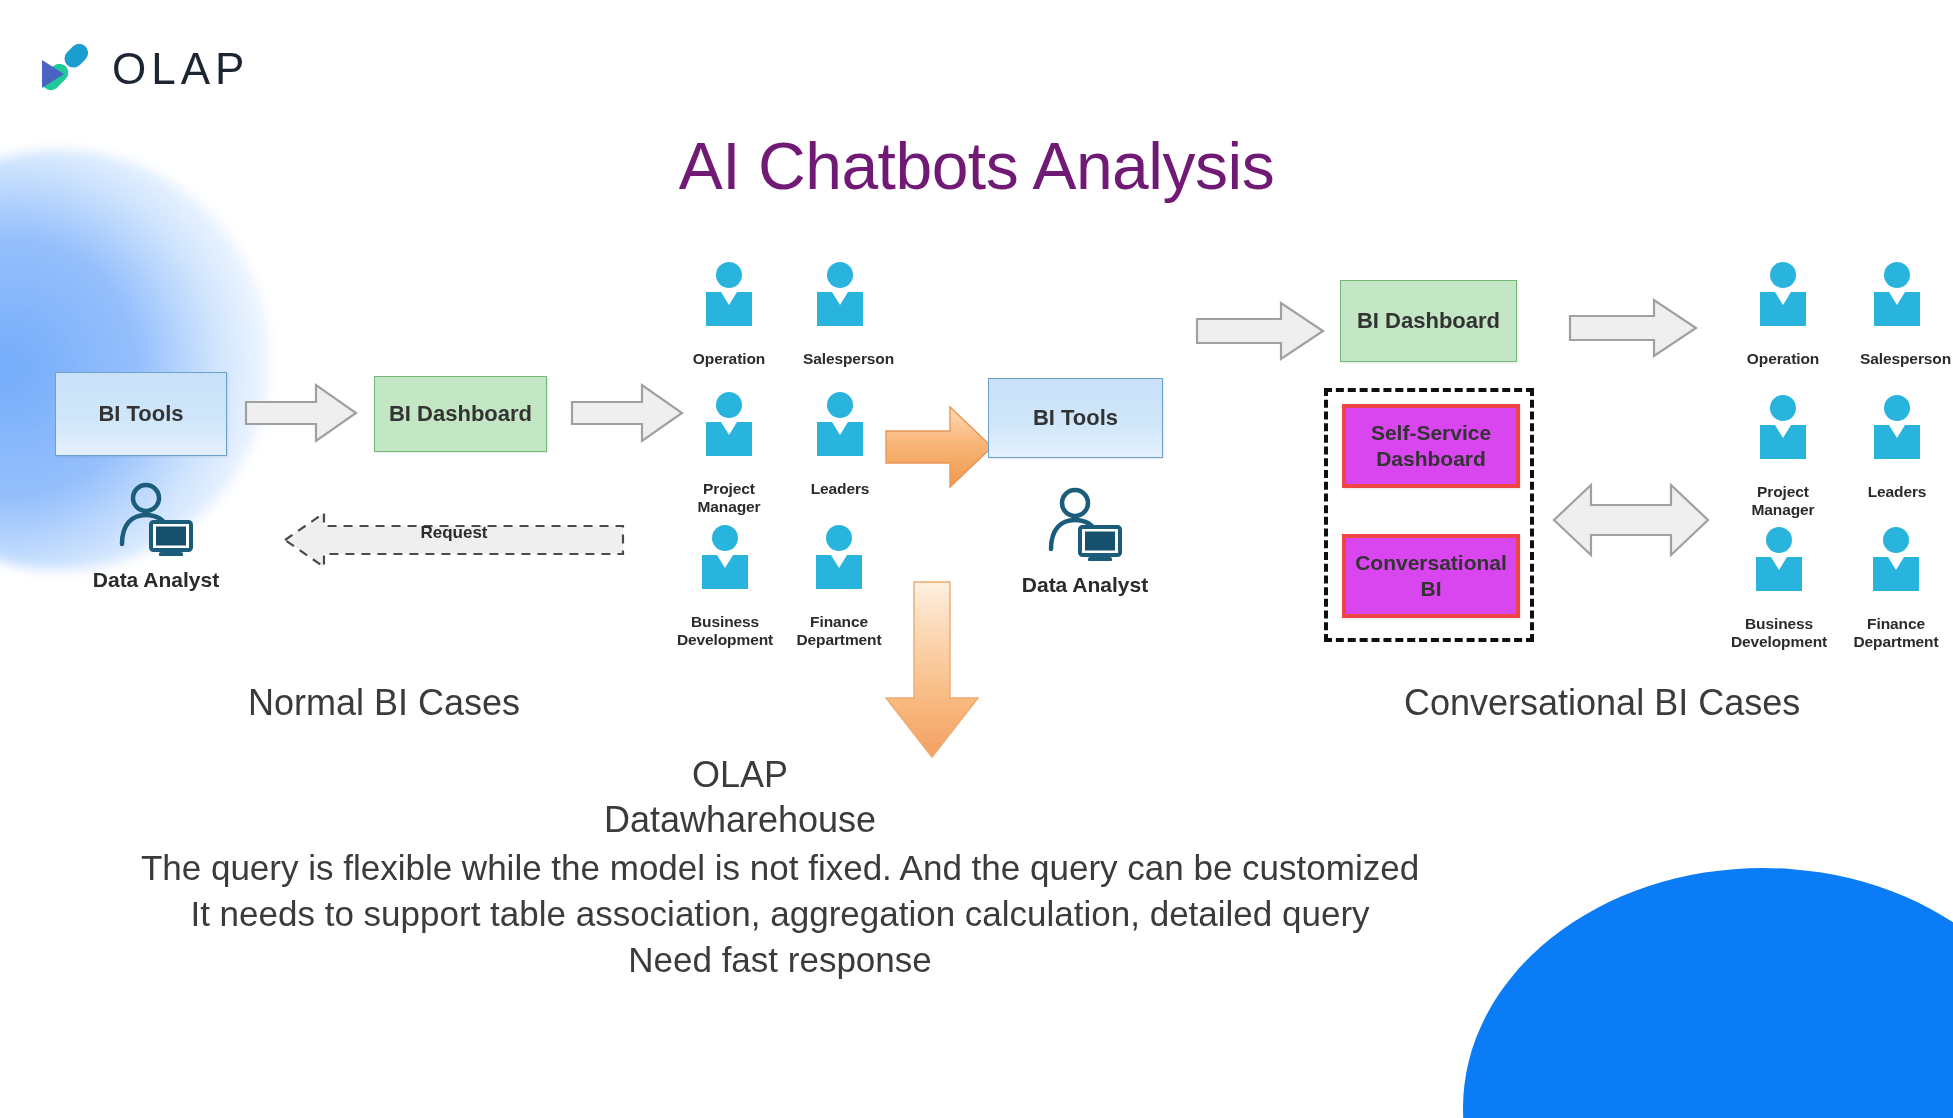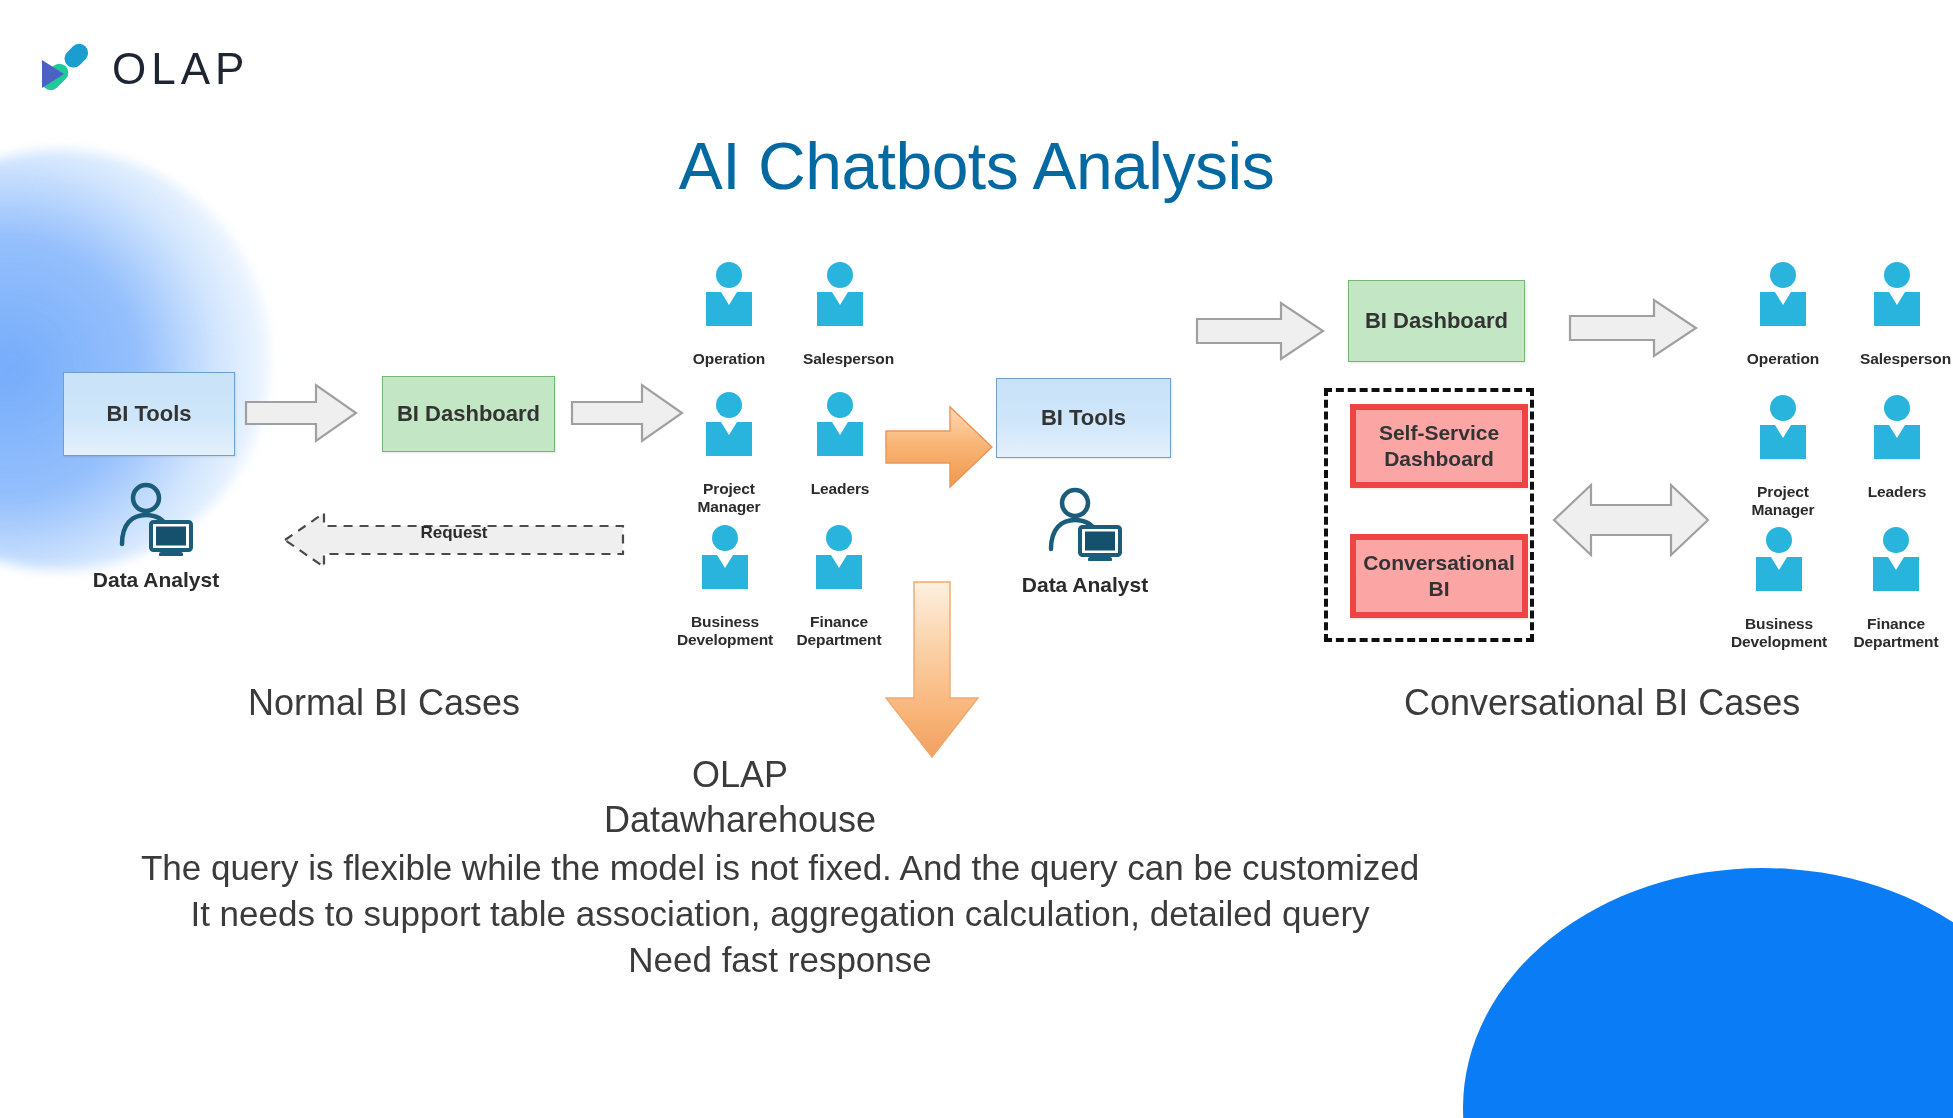--- a/index.html
+++ b/index.html
@@ -61,51 +61,50 @@
   }
 
   
   .slide-title {
     position: absolute;
     left: 0;
     top: 128px;
     width: 100%;
     text-align: center;
     font-size: 66px;
-    color: #0369a1;
+    color: #701a75;
     font-weight: 400;
     letter-spacing: -0.5px;
   }
 
   
   .box {
     position: absolute;
     box-sizing: border-box;
     display: flex;
     align-items: center;
     justify-content: center;
     text-align: center;
     font-weight: bold;
     color: #333333;
     line-height: 1.25;
-    margin-left: 8px;
   }
   .box-blue {
     background: linear-gradient(180deg,#c9e2f8 0%, #cfe6fa 55%, #e4f0fd 100%);
     border: 1px solid #6f9fcc;
     box-shadow: 1px 1px 2px rgba(0,0,0,0.10);
   }
   .box-green {
     background: #c3e7c4;
     border: 1px solid #74b877;
     box-shadow: 1px 1px 2px rgba(0,0,0,0.10);
   }
   .box-purple {
-    background: #fca5a5;
-    border: 6px solid #ef4444;
+    background: #d946ef;
+    border: 4px solid #ef4444;
     box-shadow: 1px 1px 2px rgba(0,0,0,0.10);
   }
   .dashed-group {
     position: absolute;
     box-sizing: border-box;
     border: 4px dashed #101010;
     background: transparent;
   }
 
   

